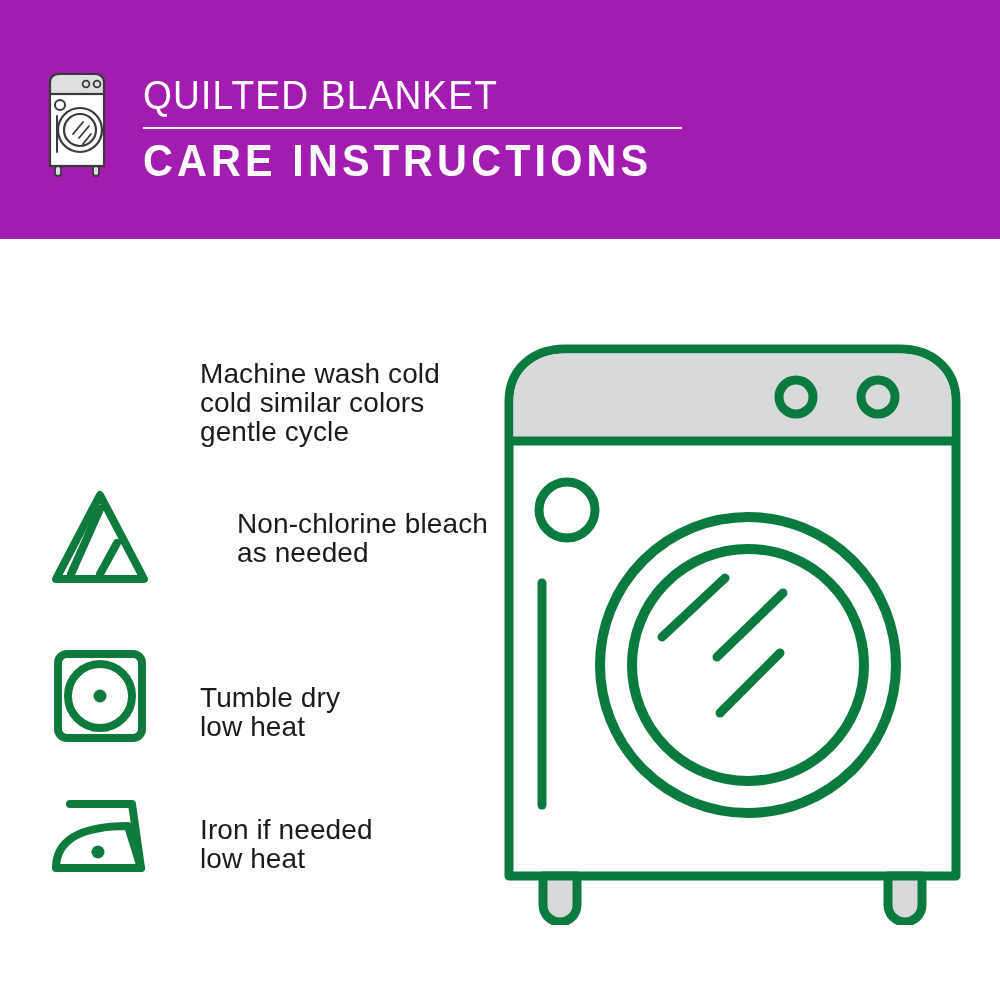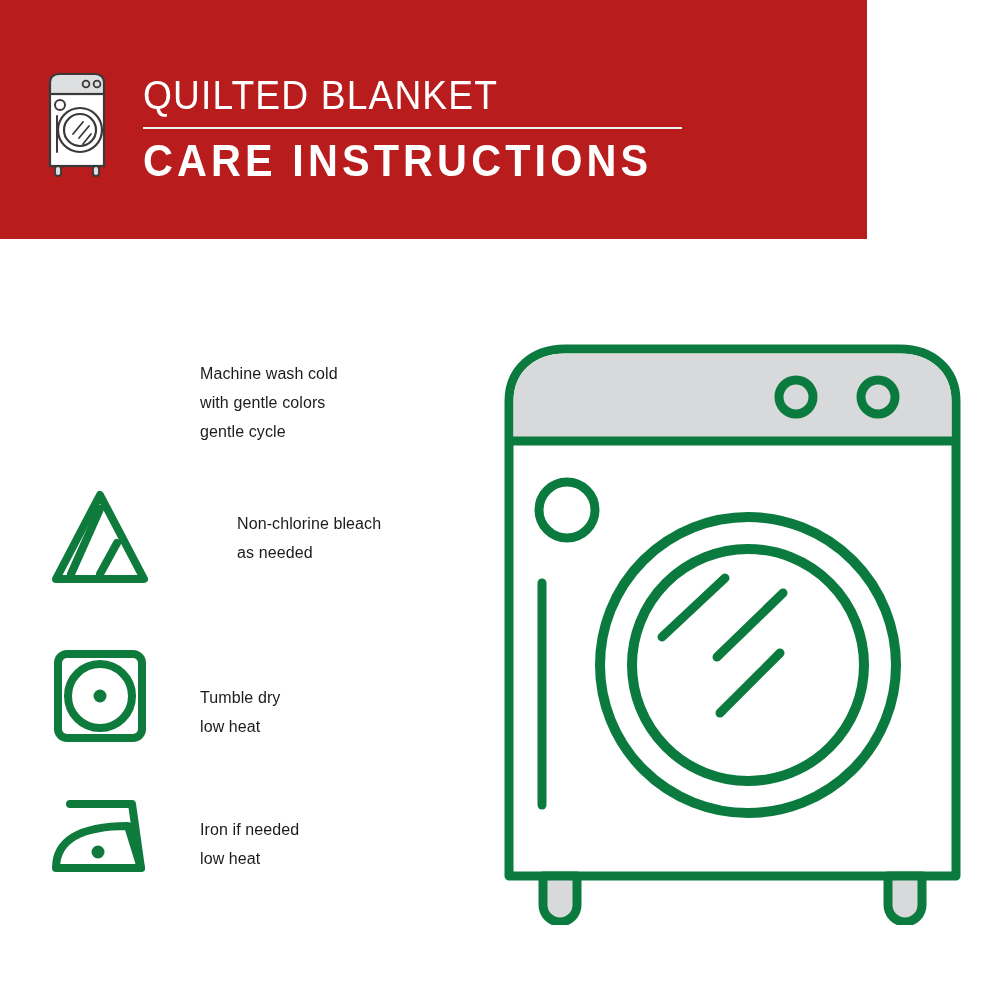--- a/index.html
+++ b/index.html
@@ -16,23 +16,23 @@
     height: 1000px;
     background: #ffffff;
     overflow: hidden;
   }
 
   
   #header {
     position: absolute;
     left: 0;
     top: 0;
-    width: 867px;
+    width: 1000px;
     height: 239px;
-    background: #b91c1c;
+    background: #a21caf;
   }
   #header-logo {
     position: absolute;
     left: 46px;
     top: 70px;
     width: 62px;
     height: 108px;
   }
   #header-titles {
     position: absolute;
@@ -80,21 +80,21 @@
     top: 0;
     width: 118px;
     height: 110px;
   }
   .care-text {
     position: absolute;
     left: 200px;
     top: 0;
     width: 290px;
     color: #1b1b1b;
-    font-size: 16px;
+    font-size: 28px;
     line-height: 29px;
     letter-spacing: 0.1px;
     font-weight: 400;
   }
   .care-text .tline { display: block; white-space: nowrap; }
 
   #row-wash   { top: 345px; }
   #row-bleach { top: 487px; }
   #row-dry    { top: 645px; }
   #row-iron   { top: 790px; padding-left: 20px; }
@@ -148,21 +148,21 @@
     <div id="header-titles">
       <div id="title-line1">QUILTED BLANKET</div>
       <div id="title-divider"></div>
       <div id="title-line2">CARE INSTRUCTIONS</div>
     </div>
   </div>
 
   <div class="care-row" id="row-wash">
     <div class="care-text">
       <span class="tline">Machine wash cold</span>
-      <span class="tline">with gentle colors</span>
+      <span class="tline">cold similar colors</span>
       <span class="tline">gentle cycle</span>
     </div>
   </div>
 
   <div class="care-row" id="row-bleach">
     <div class="care-symbol">
       <svg width="118" height="110" viewBox="0 0 118 110" xmlns="http://www.w3.org/2000/svg">
         <path d="M52 8 L96 92 L8 92 Z" fill="none" stroke="#0e7a3c" stroke-width="8" stroke-linejoin="round"></path>
         <line x1="52" y1="22" x2="23" y2="87" stroke="#0e7a3c" stroke-width="8" stroke-linecap="round"></line>
         <line x1="69" y1="56" x2="52" y2="87" stroke="#0e7a3c" stroke-width="8" stroke-linecap="round"></line>

